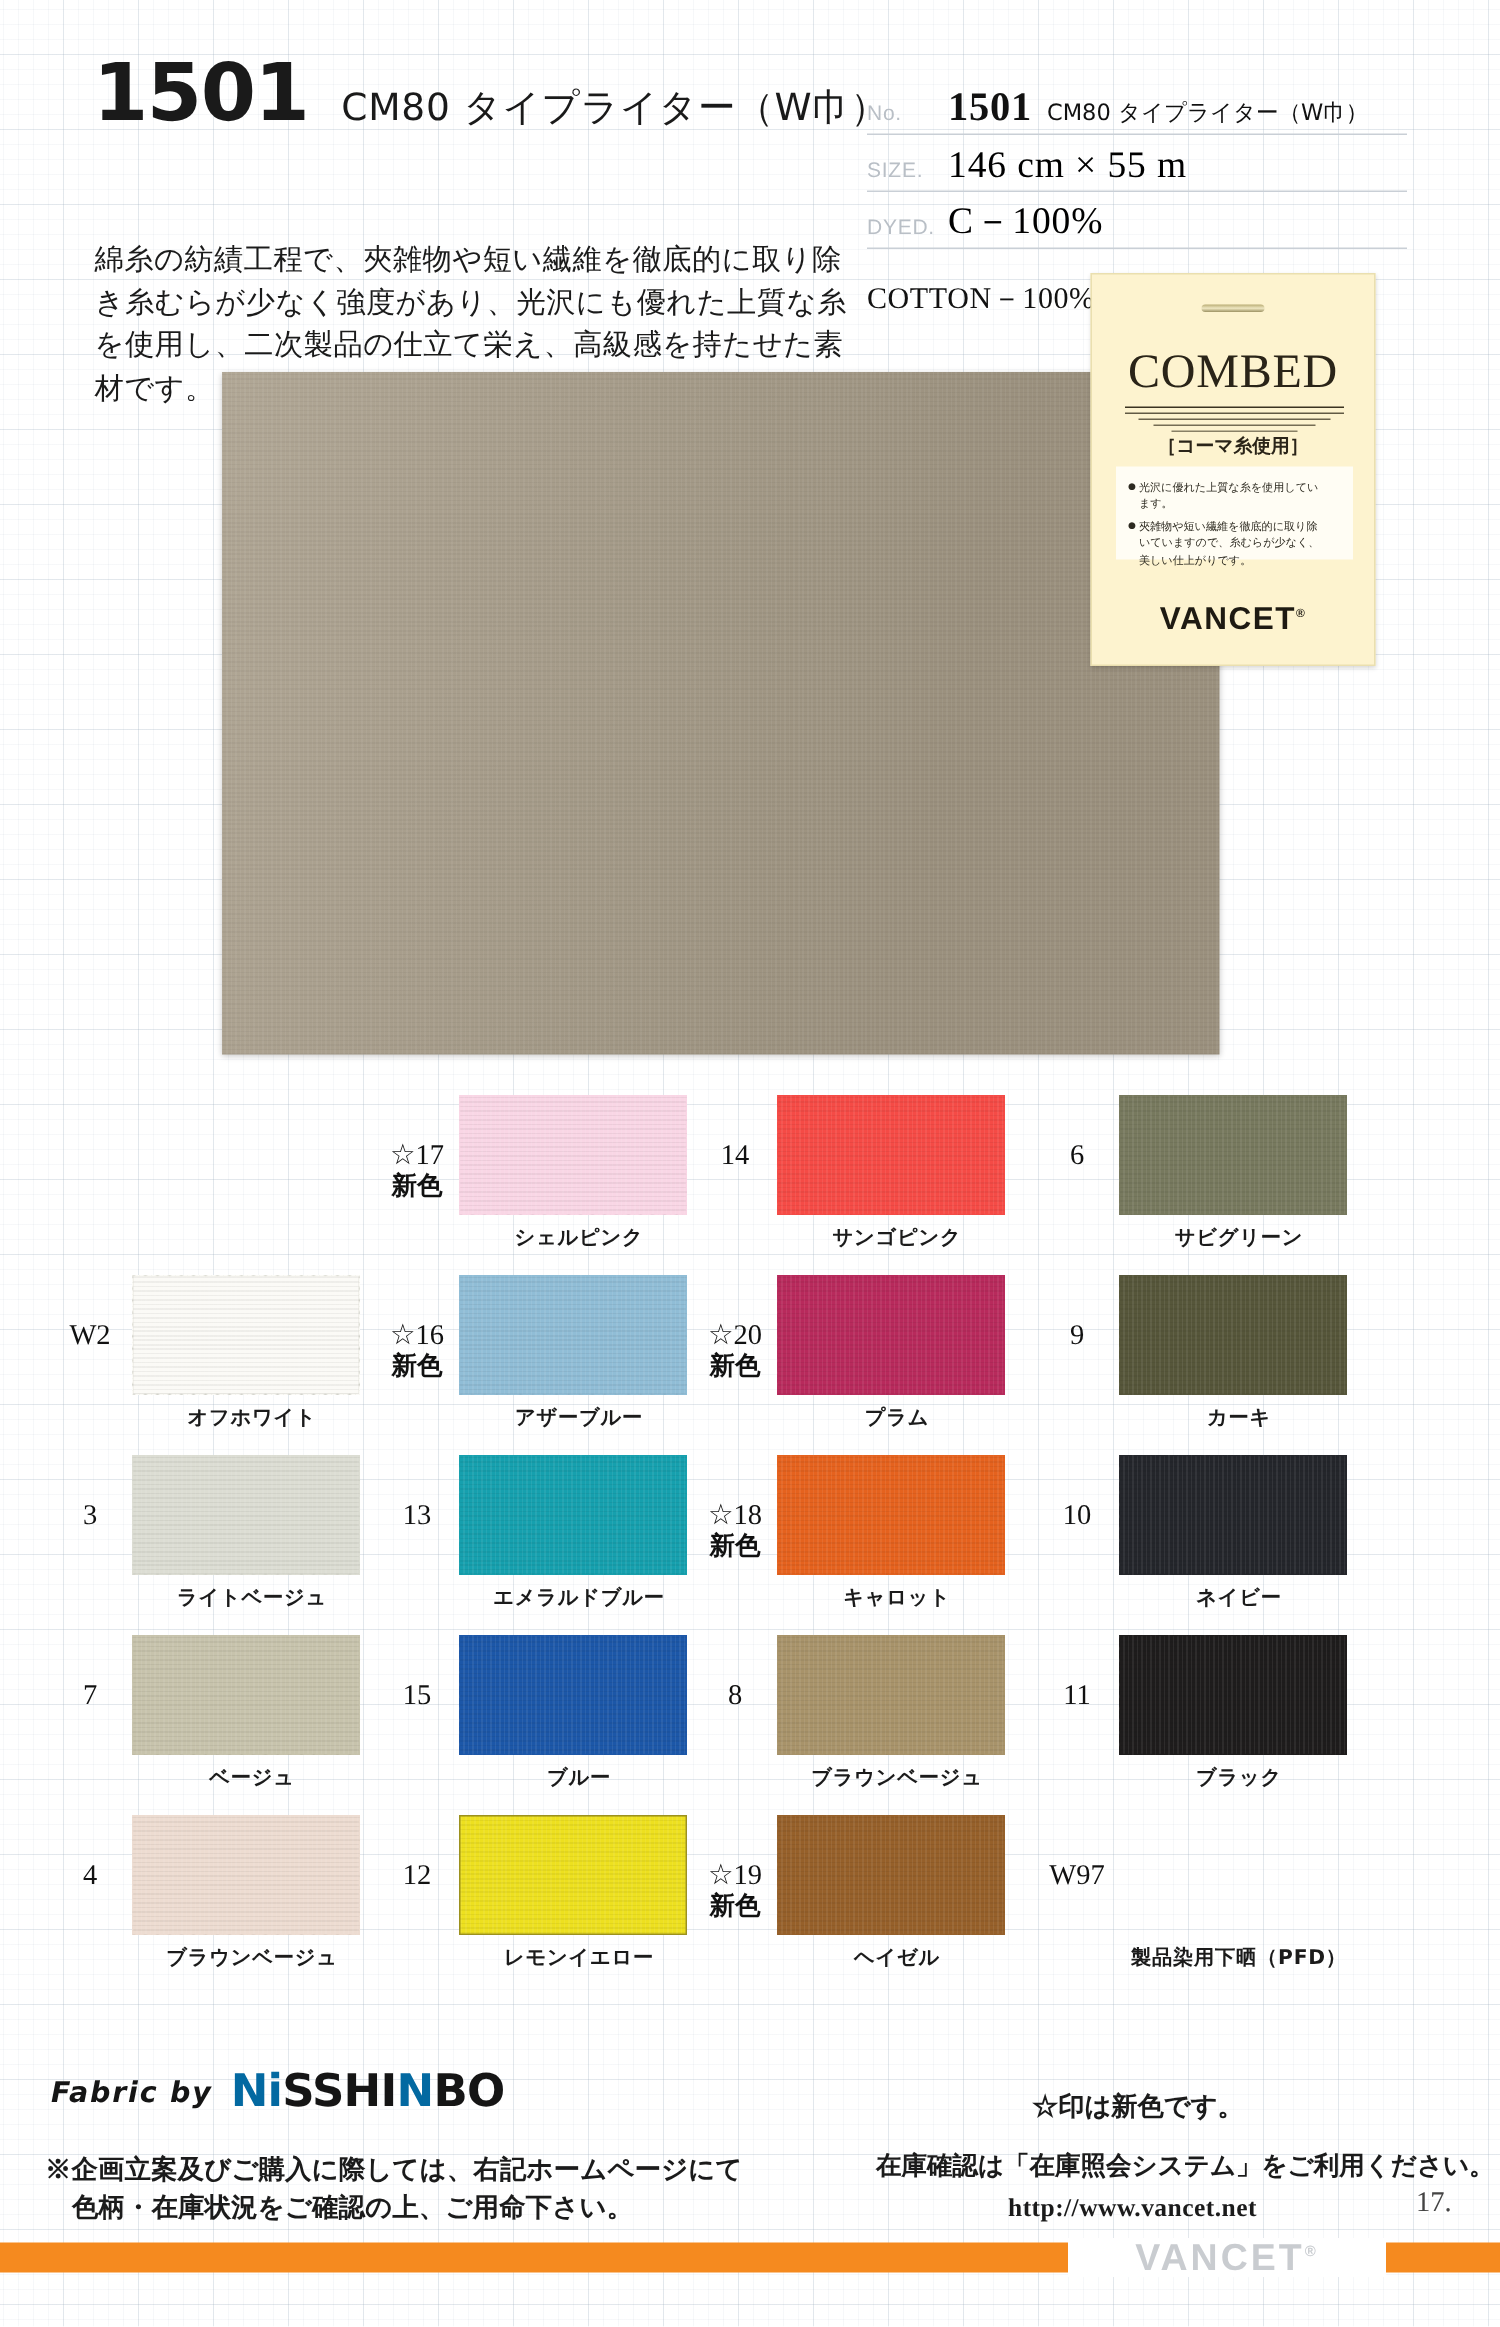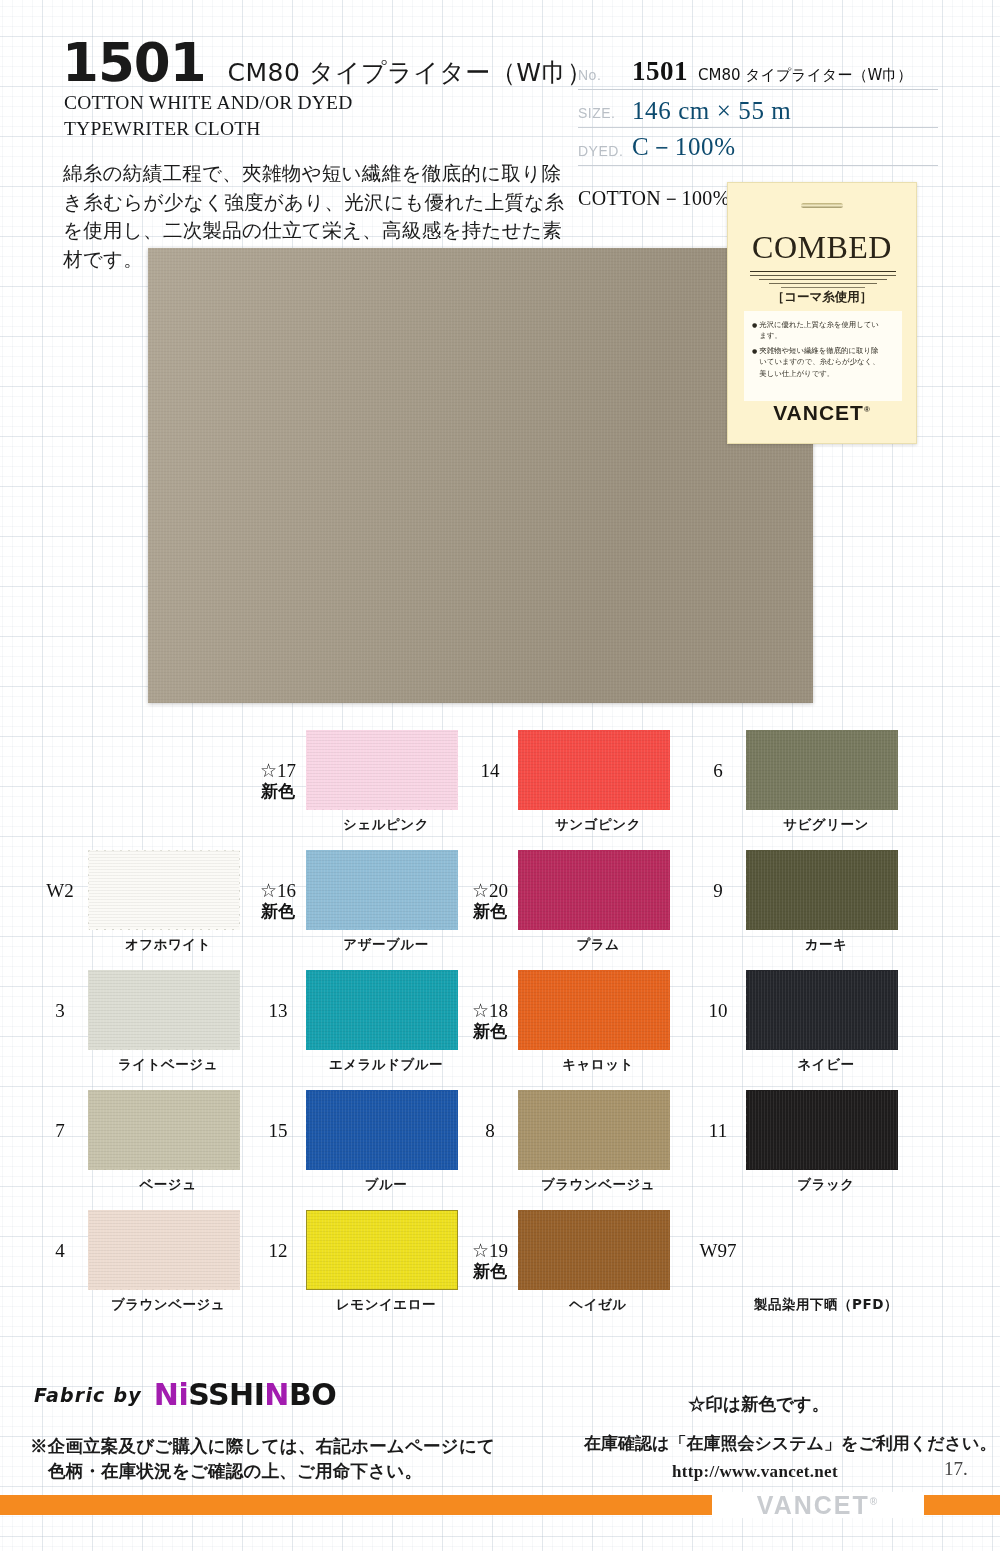--- a/index.html
+++ b/index.html
@@ -96,21 +96,21 @@
   }
   .spec-sub {
     font-family: "DejaVu Sans", sans-serif;
     font-size: 15px;
     color: #111;
     margin-left: 10px;
   }
   .spec-plain {
     font-family: "Liberation Serif", serif;
     font-size: 25px;
-    color: #0c4a6e;
+    color: #000000;
     letter-spacing: 0.6px;
   }
   .spec-note {
     position: absolute; left: 578px; top: 185px;
     font-family: "Liberation Serif", serif;
     font-size: 20px;
     color: #111;
     letter-spacing: 0.4px;
   }
 
@@ -151,21 +151,21 @@
   .combed-rules i:nth-child(5) { width: 58%; margin-left: 21%; opacity: .6; }
   .combed-sub {
     position: absolute; top: 106px; left: 0; width: 100%;
     text-align: center;
     font-family: "DejaVu Sans", sans-serif;
     font-weight: 700;
     font-size: 12.5px;
     color: #2a2418;
   }
   .combed-box {
-    position: absolute; left: 16px; top: 128px; width: 158px; height: 90px;
+    position: absolute; left: 16px; top: 128px; width: 158px; height: 62px;
     background: #fffdf4;
     padding: 8px 18px 0 8px;
   }
   .combed-bullet {
     display: flex;
     font-family: "DejaVu Sans", sans-serif;
     font-size: 7.4px;
     line-height: 1.55;
     color: #2d2a20;
     margin-bottom: 3px;
@@ -291,21 +291,21 @@
     margin-right: 12px;
   }
   .nisshinbo {
     font-family: "DejaVu Sans", sans-serif;
     font-weight: 700;
     font-size: 30px;
     letter-spacing: -0.5px;
     color: #151515;
     line-height: 1;
   }
-  .nisshinbo .r { color: #a21caf; }
+  .nisshinbo .r { color: #0369a1; }
 
   .note-left {
     position: absolute; left: 30px; top: 64px;
     font-family: "Liberation Serif", "DejaVu Serif", serif;
     font-weight: 700;
     font-size: 17.5px;
     line-height: 1.45;
     color: #1b1b1b;
     letter-spacing: 0.2px;
   }
@@ -372,24 +372,20 @@
 
 <div class="sheet">
 
   <div class="header">
 
     <div class="title-row">
       <span class="code-big">1501</span>
       <span class="title-jp">CM80 タイプライター（W巾）</span>
     </div>
 
-    <div class="title-en">
-      <div>COTTON WHITE AND/OR DYED</div>
-      <div>TYPEWRITER CLOTH</div>
-    </div>
 
     <div class="desc-jp">綿糸の紡績工程で、夾雑物や短い繊維を徹底的に取り除き糸むらが少なく強度があり、光沢にも優れた上質な糸を使用し、二次製品の仕立て栄え、高級感を持たせた素材です。</div>
 
     <div class="spec">
       <div class="spec-row">
         <span class="spec-key">No.</span>
         <span class="spec-val">
           <span class="spec-num">1501</span>
           <span class="spec-sub">CM80 タイプライター（W巾）</span>
         </span>

